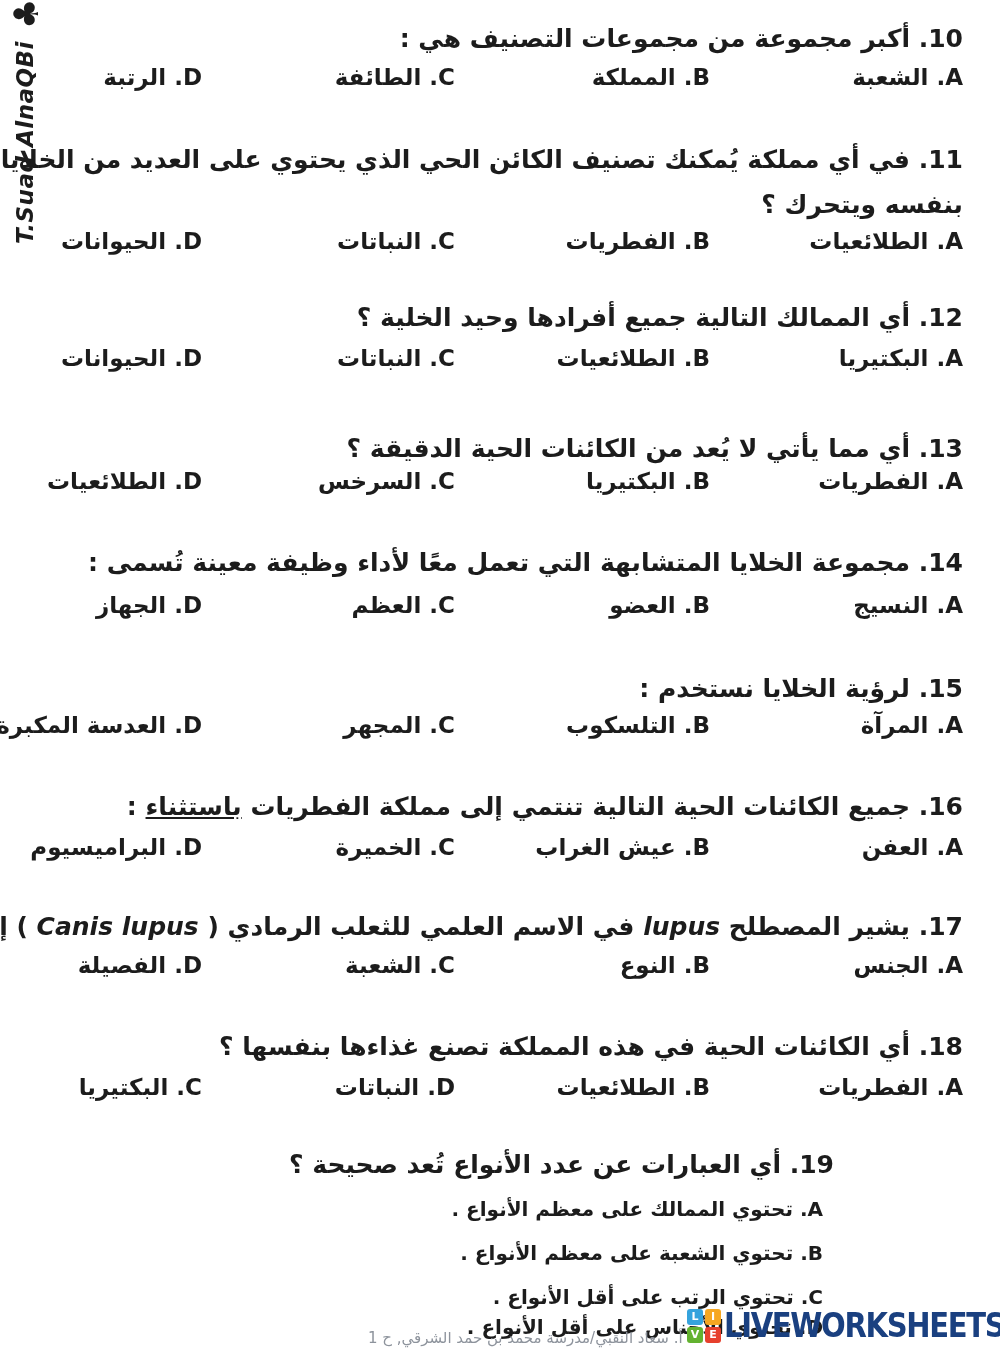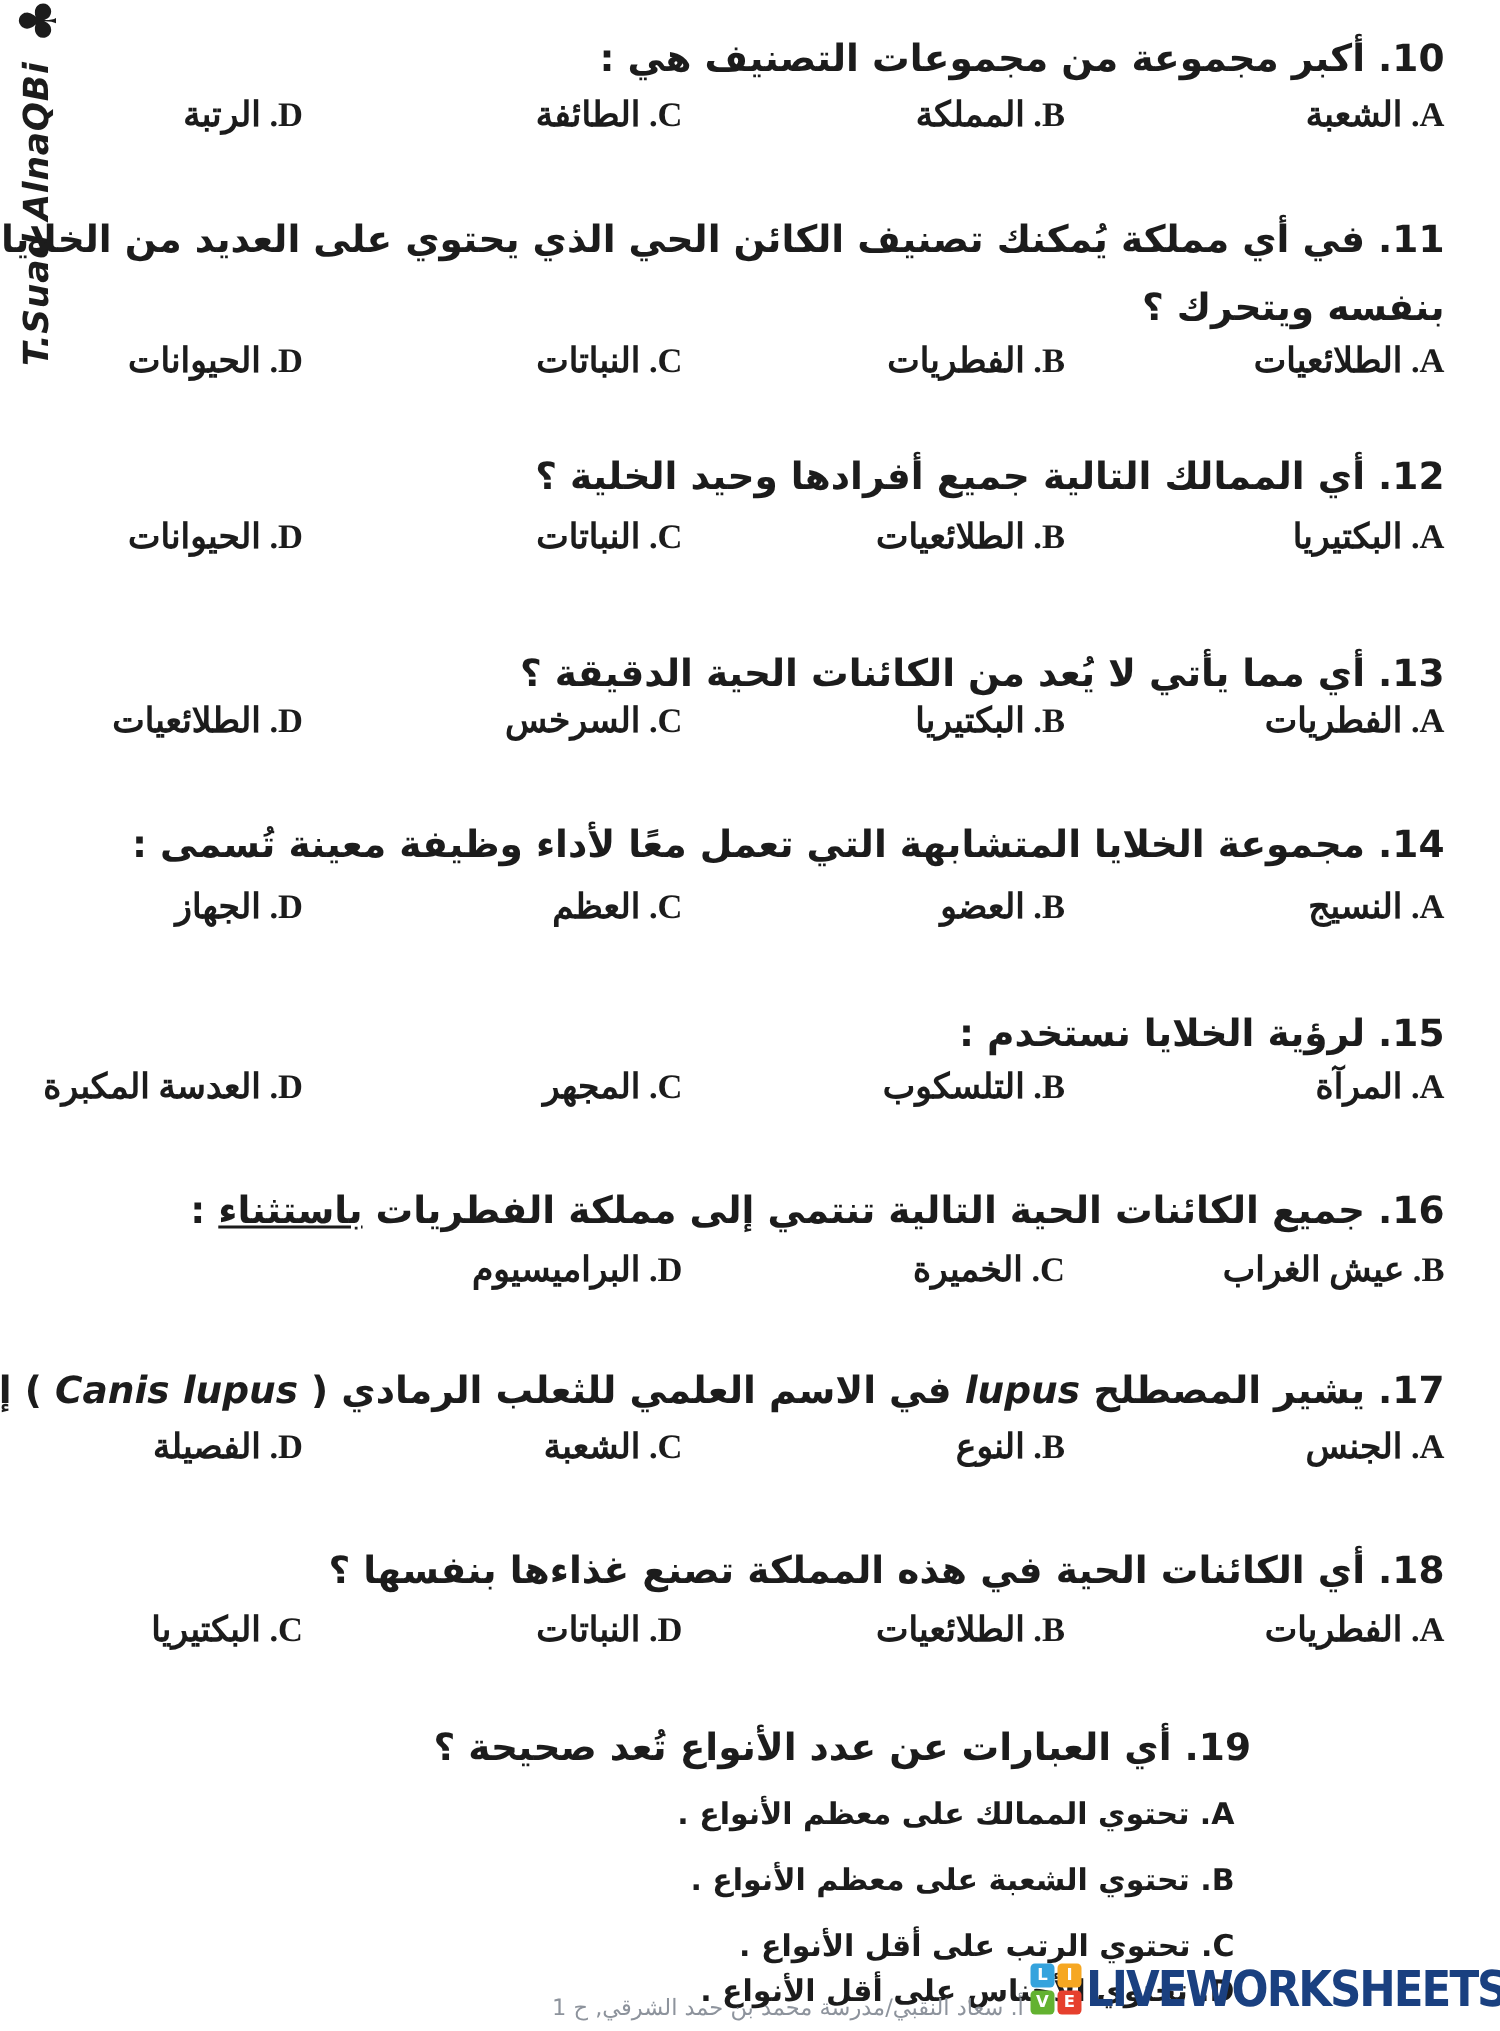--- a/index.html
+++ b/index.html
@@ -22,21 +22,21 @@
     font-size:25px;font-weight:700;white-space:nowrap;line-height:34px;
   }
   .lat{font-style:italic;font-weight:700;}
   .und{text-decoration:underline;}
   
   .opts{
     position:absolute;right:37px;left:28px;display:grid;direction:rtl;
     grid-template-columns:253px 255px 253px auto;
     font-size:23px;font-weight:700;line-height:34px;
   }
-  .opt{text-align:right;white-space:nowrap;font-family:Liberation Serif, serif;}
+  .opt{text-align:right;white-space:nowrap;}
   
   .q19h{right:166px;}
   .stmt{
     position:absolute;right:177px;direction:rtl;text-align:right;
     font-size:20px;font-weight:700;white-space:nowrap;line-height:34px;
   }
   
   .footer{
     position:absolute;top:1329px;left:368px;direction:rtl;
     font-size:15px;color:#8d939c;white-space:nowrap;
@@ -106,20 +106,21 @@
   <div class="qh" style="top:672px">15. لرؤية الخلايا نستخدم :</div>
   <div class="opts" style="top:708px">
     <div class="opt"><span>A.</span><span> المرآة</span></div>
     <div class="opt"><span>B.</span><span> التلسكوب</span></div>
     <div class="opt"><span>C.</span><span> المجهر</span></div>
     <div class="opt"><span>D.</span><span> العدسة المكبرة</span></div>
   </div>
 
   <div class="qh" style="top:790px"><span>16. جميع الكائنات الحية التالية تنتمي إلى مملكة الفطريات </span><span class="und">باستثناء</span><span> :</span></div>
   <div class="opts" style="top:830px">
+    <div class="opt"><span>A.</span><span> العفن</span></div>
     <div class="opt"><span>B.</span><span> عيش الغراب</span></div>
     <div class="opt"><span>C.</span><span> الخميرة</span></div>
     <div class="opt"><span>D.</span><span> البراميسيوم</span></div>
   </div>
 
   <div class="qh" style="top:910px"><span>17. يشير المصطلح </span><span class="lat">lupus</span><span> في الاسم العلمي للثعلب الرمادي ( </span><span class="lat">Canis lupus</span><span> ) إلى :</span></div>
   <div class="opts" style="top:948px">
     <div class="opt"><span>A.</span><span> الجنس</span></div>
     <div class="opt"><span>B.</span><span> النوع</span></div>
     <div class="opt"><span>C.</span><span> الشعبة</span></div>

